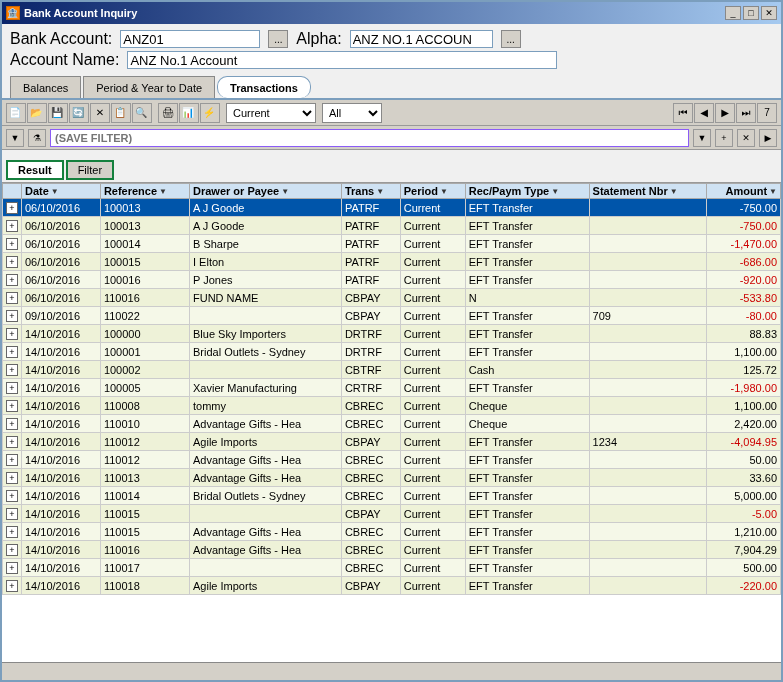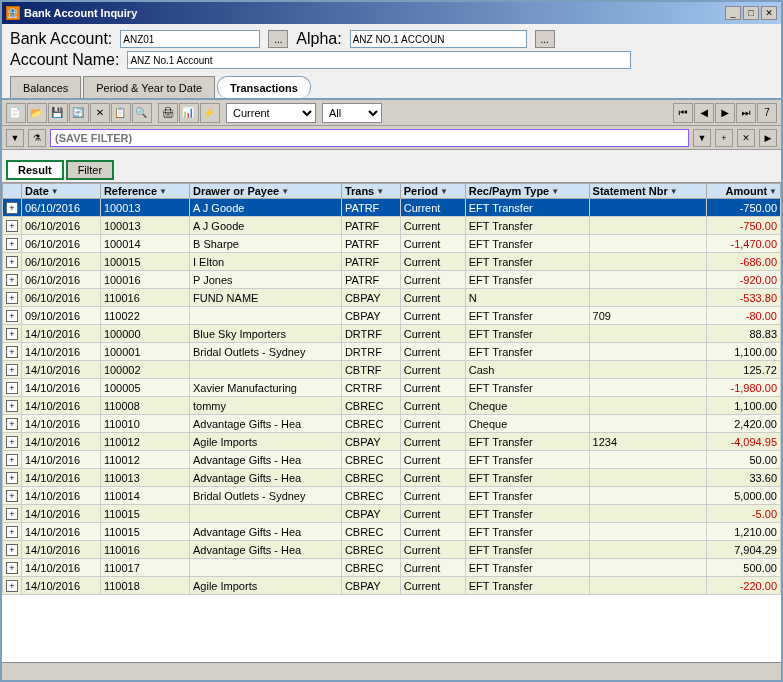--- a/index.html
+++ b/index.html
@@ -13,23 +13,23 @@
       padding: 0 4px; color: white; font-size: 11px; font-weight: bold;
     }
     .title-bar-left { display: flex; align-items: center; gap: 4px; }
     .title-bar-icon { width: 14px; height: 14px; background: #ff8000; border: 1px solid #cc6600; font-size: 9px; display:flex; align-items:center; justify-content:center; color:white; }
     .title-bar-controls { display: flex; gap: 2px; }
     .title-btn { width: 16px; height: 14px; background: #d4d0c8; border: 1px solid #888; font-size: 9px; cursor: pointer; display: flex; align-items:center; justify-content:center; color: #000; }
 
     .form-area { background: #f0f0f0; padding: 6px 8px 4px 8px; }
     .form-row { display: flex; align-items: center; gap: 8px; margin-bottom: 3px; }
     .form-label { color: #000; font-size: 16px; min-width: 80px; }
-    .form-input { background: white; border: 1px solid #7b9ebd; height: 18px; padding: 0 2px; font-size: 10px; }
+    .form-input { background: white; border: 1px solid #7b9ebd; height: 18px; padding: 0 2px; font-size: 13px; }
     .form-input-wide { width: 140px; }
-    .form-input-xwide { width: 504px; }
+    .form-input-xwide { width: 430px; }
     .btn-dots { background: #d4d0c8; border: 1px solid #888; width: 20px; height: 18px; font-size: 10px; cursor: pointer; display:flex;align-items:center;justify-content:center; }
 
     .tabs-bar { display: flex; align-items: flex-end; padding: 0 8px; background: #f0f0f0; border-bottom: 2px solid #7b9ebd; }
     .tab { height: 22px; padding: 0 12px; border: 1px solid #888; border-bottom: none; background: #d4d0c8; cursor: pointer; display:flex; align-items:center; font-size: 11px; margin-right: 2px; }
     .tab.active { background: white; font-weight: bold; border-color: #7b9ebd; color: #000; border-radius: 10px; }
 
     .toolbar { display: flex; align-items: center; background: #d4d0c8; padding: 2px 4px; gap: 1px; border-bottom: 1px solid #999; height: 26px; }
     .tb-btn { width: 20px; height: 20px; background: #d4d0c8; border: 1px solid #999; cursor: pointer; display:flex; align-items:center; justify-content:center; font-size: 10px; }
     .tb-sep { width: 4px; }
     .tb-dropdown { height: 20px; background: white; border: 1px solid #888; font-size: 11px; padding: 0 2px; }
@@ -82,21 +82,21 @@
       <button class="title-btn">✕</button>
     </div>
   </div>
 
   <div class="form-area">
     <div class="form-row">
       <span class="form-label">Bank Account:</span>
       <input class="form-input form-input-wide" readonly="" value="ANZ01" style="">
       <button class="btn-dots">...</button>
       <span class="form-label" style="min-width:40px;">Alpha:</span>
-      <input class="form-input" style="width: 177px;" readonly="" value="ANZ NO.1 ACCOUN">
+      <input class="form-input" style="width: 143px;" readonly="" value="ANZ NO.1 ACCOUN">
       <button class="btn-dots">...</button>
     </div>
     <div class="form-row">
       <span class="form-label">Account Name:</span>
       <input class="form-input form-input-xwide" readonly="" value="ANZ No.1 Account" style="">
     </div>
   </div>
 
   <div class="tabs-bar">
     <div class="tab">

